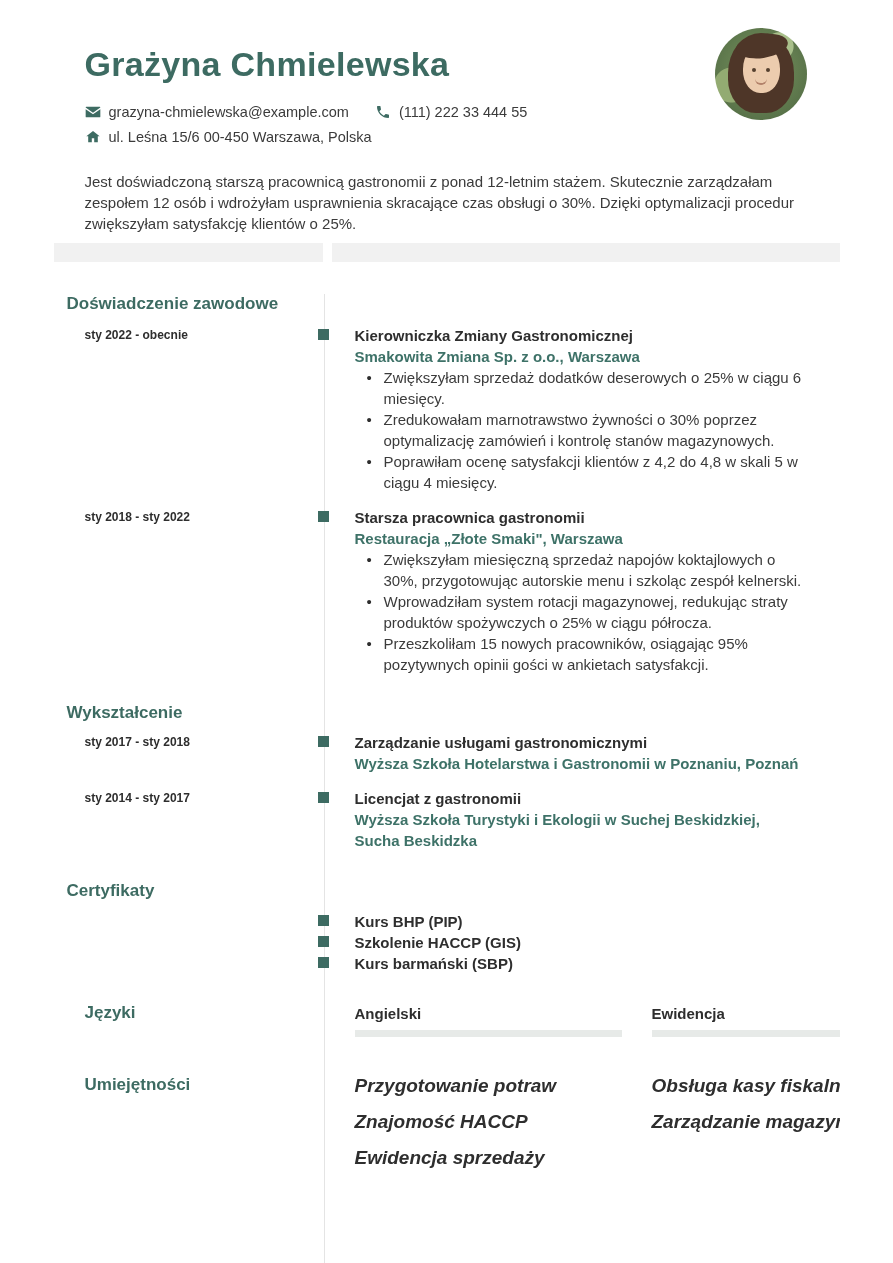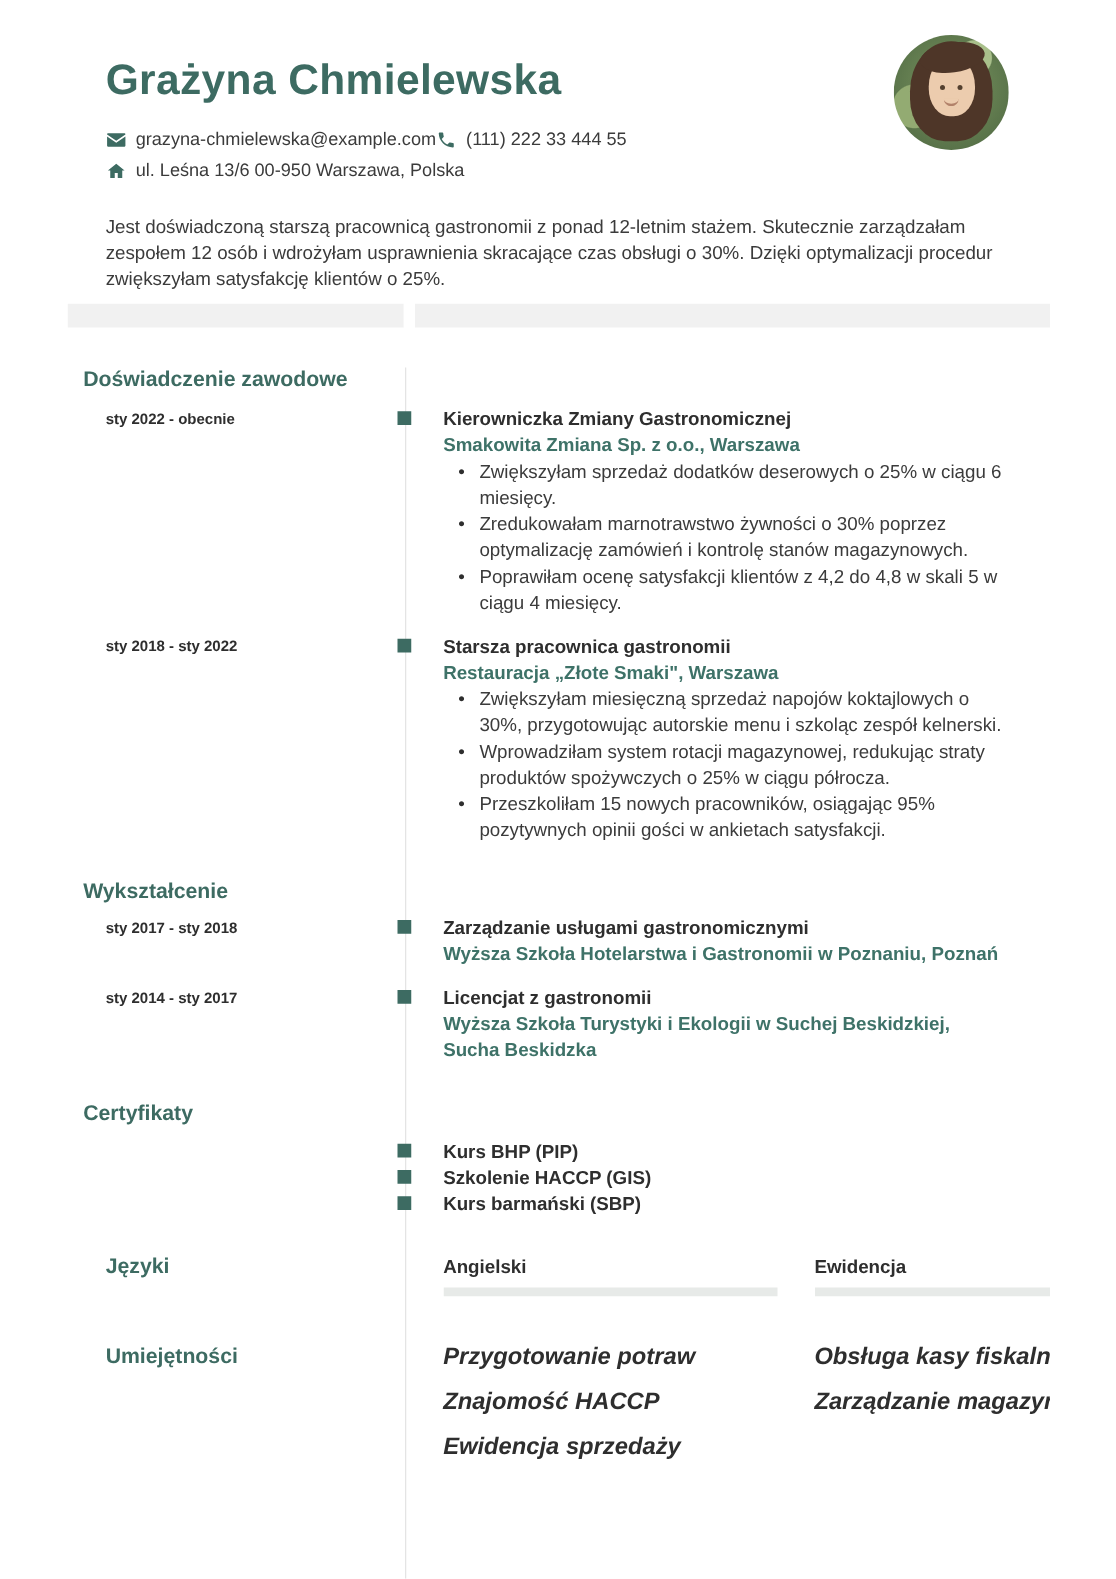--- a/index.html
+++ b/index.html
@@ -14,21 +14,21 @@
   *{box-sizing:border-box;margin:0;padding:0;}
   html,body{background:#ffffff;}
   .page{
     width:786px;height:1263px;margin:0 auto;background:#fff;overflow:hidden;
     font-family:"Liberation Sans","DejaVu Sans",sans-serif;color:var(--text);position:relative;
   }
   
   .name{margin:44px 31px 0;font-size:34px;line-height:40px;font-weight:700;
         color:var(--accent);letter-spacing:.3px;}
   .contact{margin:20px 31px 0;display:flex;flex-direction:column;gap:9px;font-size:14.5px;}
-  .contact-row{display:flex;align-items:center;}
+  .contact-row{display:flex;align-items:center;gap:26px;}
   .contact-item{display:flex;align-items:center;gap:8px;}
   .cicon{width:16px;height:16px;flex:0 0 16px;display:inline-block;}
   .cicon svg{width:16px;height:16px;fill:var(--accent);display:block;}
   .summary{margin:26px 31px 0;max-width:790px;font-size:15px;line-height:21px;color:var(--text);}
   .band{margin-top:9px;height:19px;display:flex;}
   .band .seg-left{width:269px;background:var(--band);}
   .band .seg-gap{width:9px;background:#fff;}
   .band .seg-right{flex:1;background:var(--band);}
   .avatar{position:absolute;top:28px;right:33px;width:92px;height:92px;border-radius:50%;overflow:hidden;
     background:
@@ -114,21 +114,21 @@
           <span>(111) 222 33 444 55</span>
         </span>
       </div>
       <div class="contact-row">
         <span class="contact-item">
           <span class="cicon">
             <svg viewBox="0 0 24 24">
                 <path d="M12 3 2 11h2.8v9h5.4v-6h3.6v6h5.4v-9H22L12 3z"></path>
               </svg>
           </span>
-          <span>ul. Leśna 13/6 00-950 Warszawa, Polska</span>
+          <span>ul. Leśna 15/6 00-450 Warszawa, Polska</span>
         </span>
       </div>
     </div>
 
     <p class="summary">Jest doświadczoną starszą pracownicą gastronomii z ponad 12-letnim stażem. Skutecznie zarządzałam zespołem 12 osób i wdrożyłam usprawnienia skracające czas obsługi o 30%. Dzięki optymalizacji procedur zwiększyłam satysfakcję klientów o 25%.</p>
 
     <div class="band">
       <div class="seg-left"></div>
       <div class="seg-gap"></div>
       <div class="seg-right"></div>

